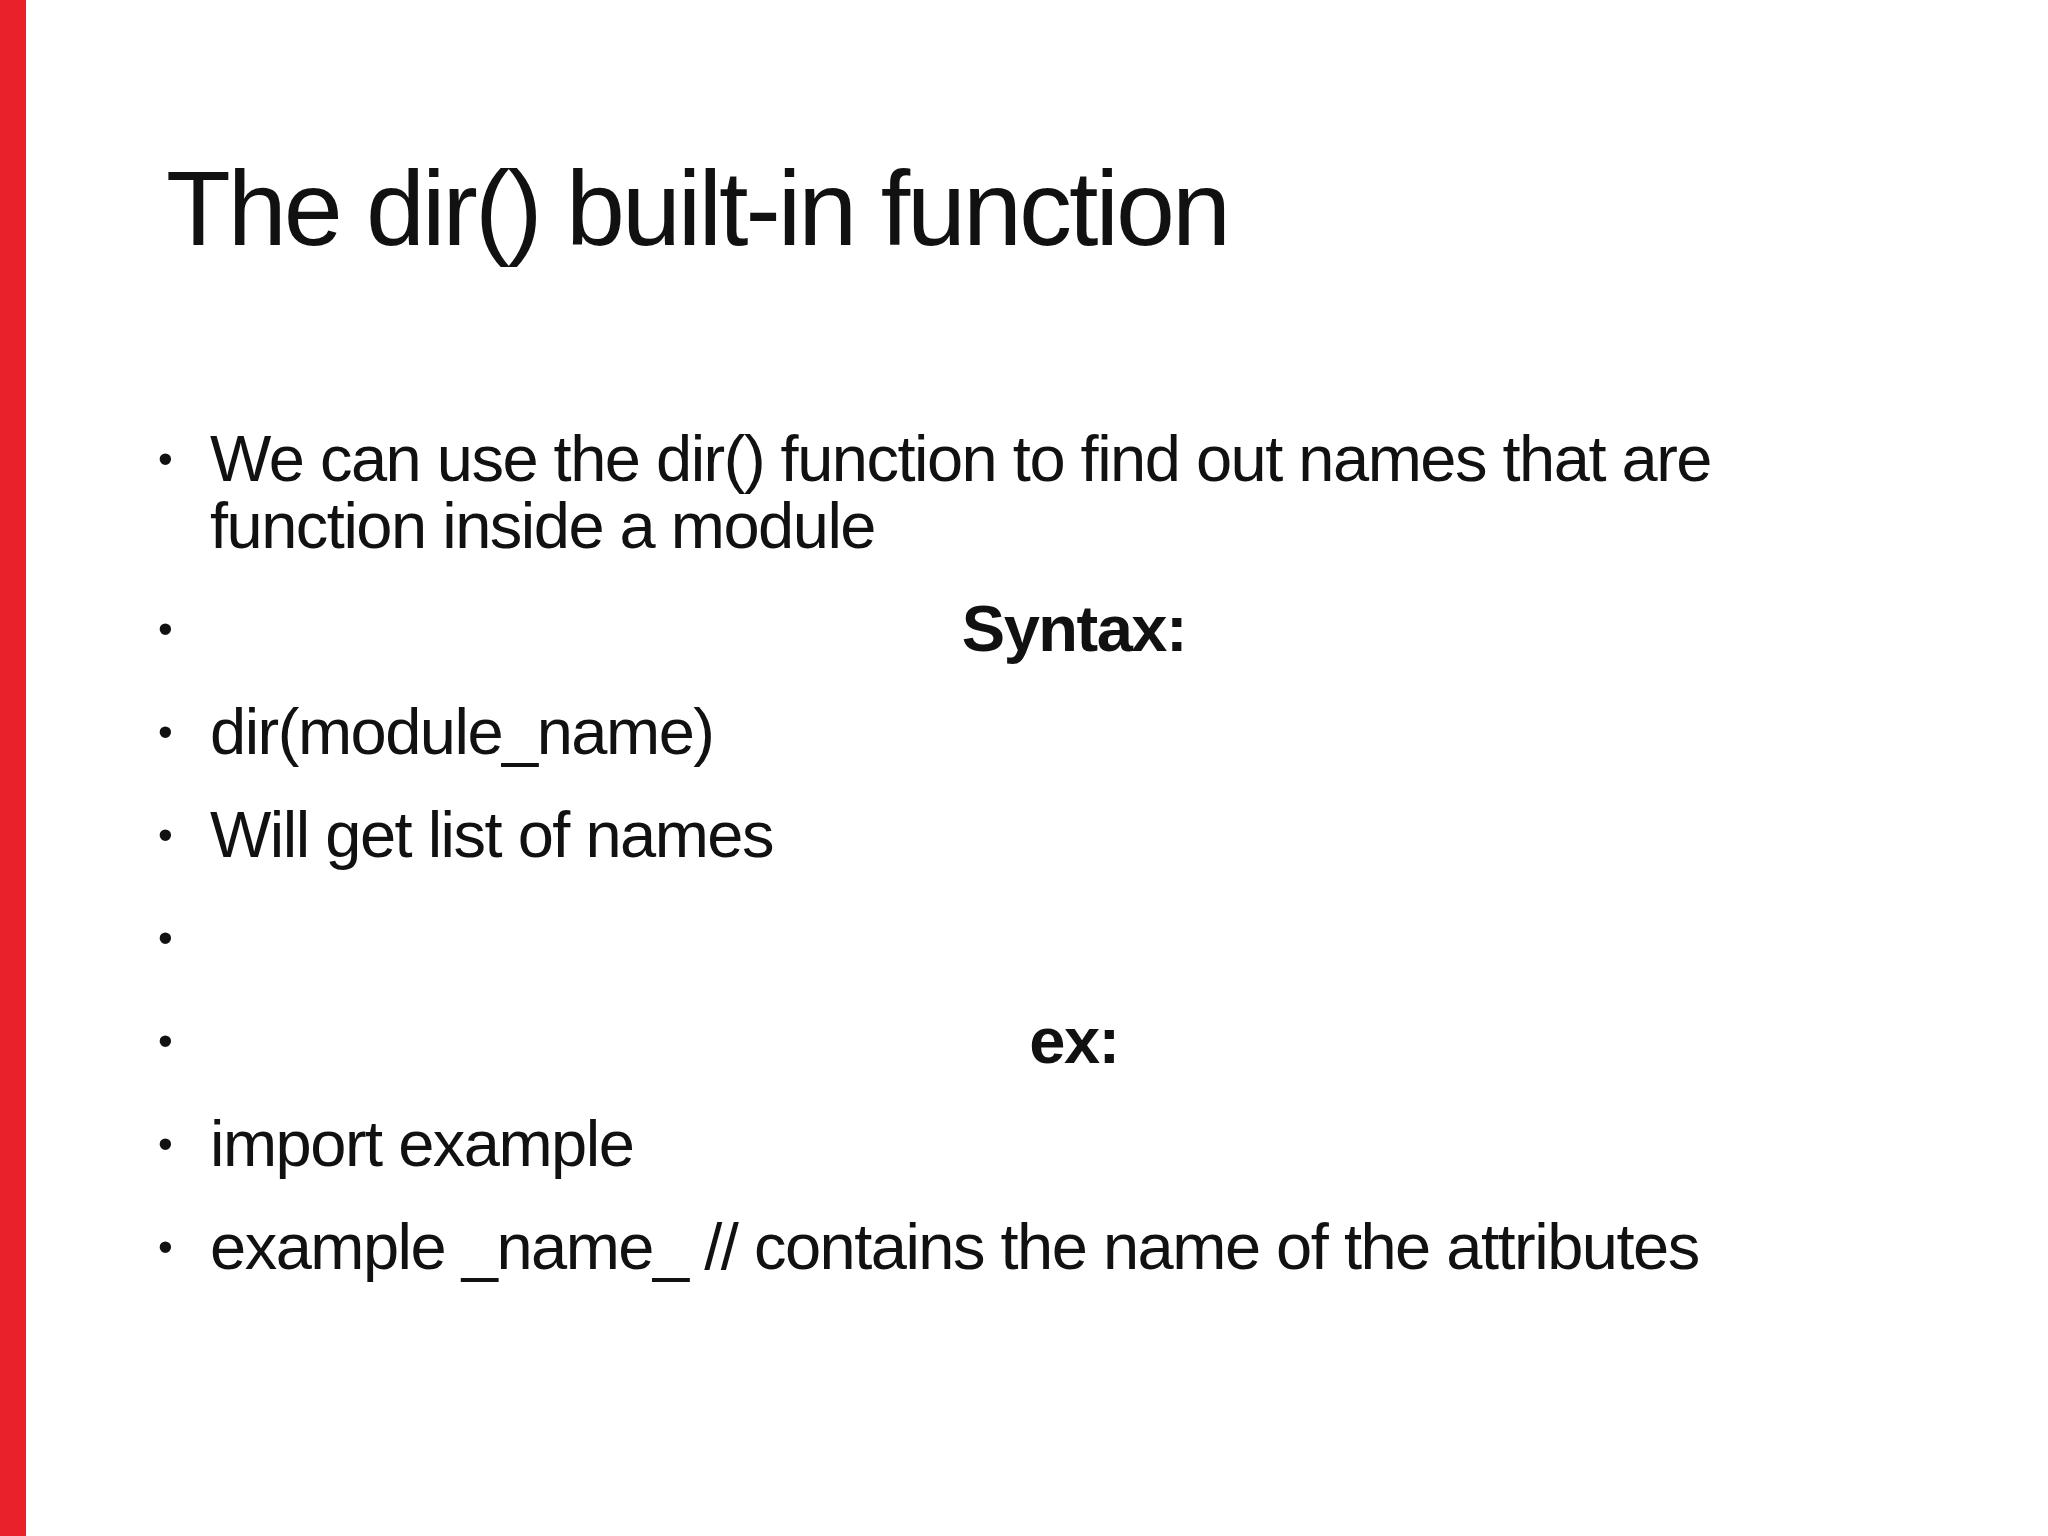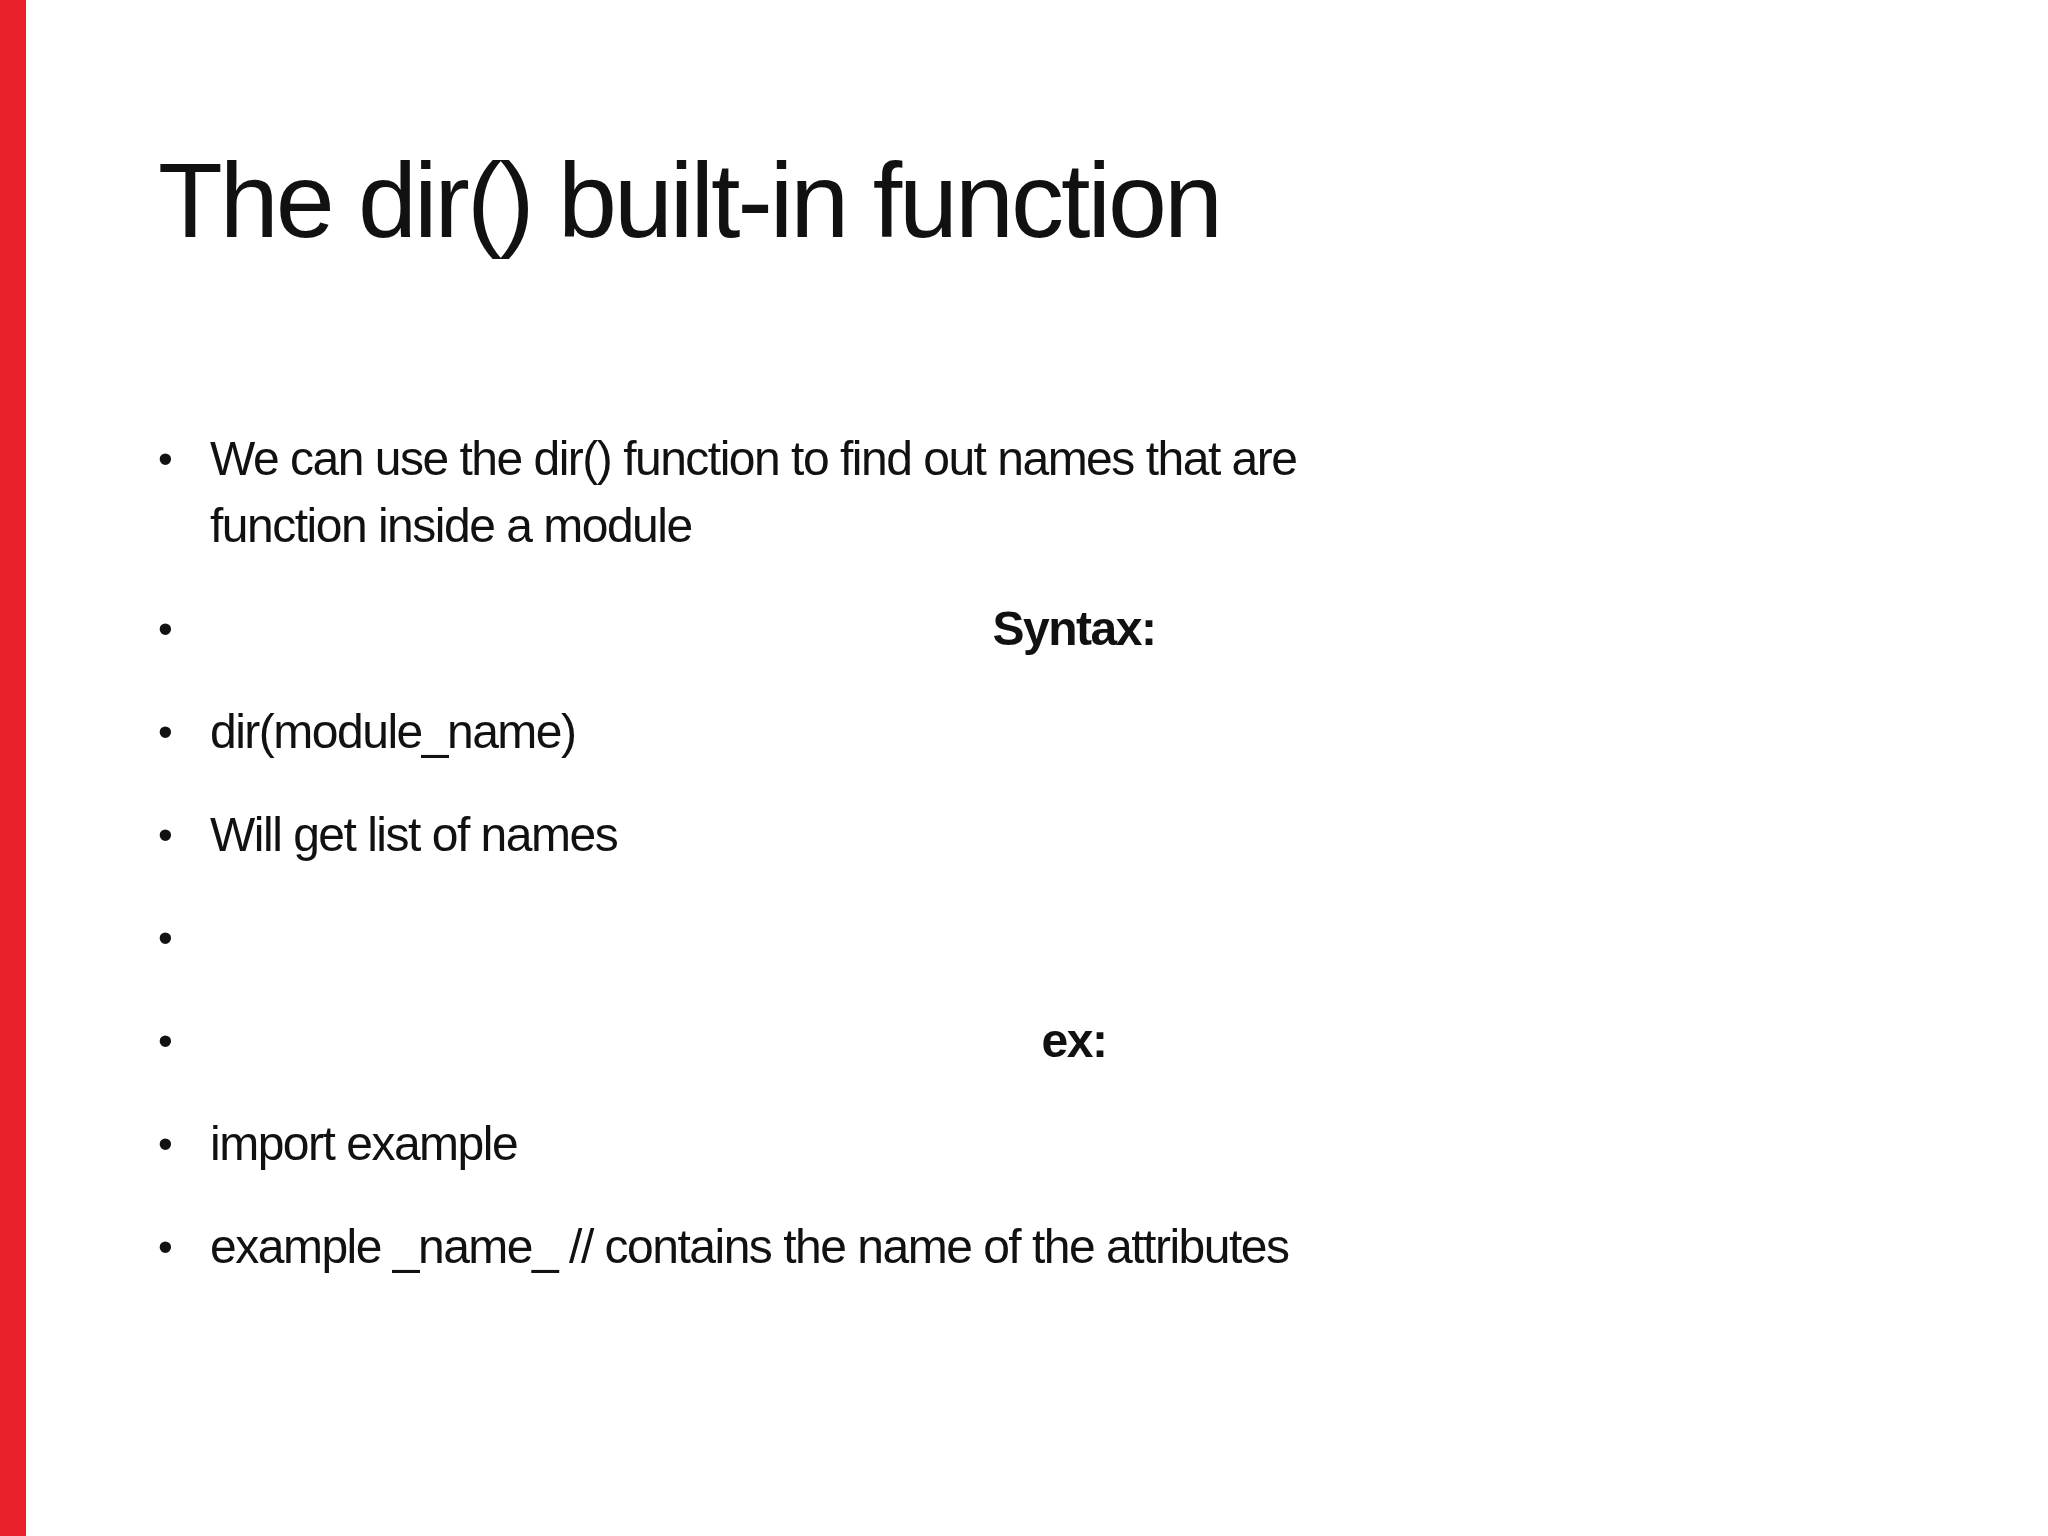--- a/index.html
+++ b/index.html
@@ -20,21 +20,21 @@
     left: 0;
     top: 0;
     width: 26px;
     height: 1536px;
     background: #e8212b;
   }
   .slide-title {
     position: absolute;
     left: 158px;
     top: 140px;
-    margin: 0;
+    margin: 8px;
     font-size: 106px;
     font-weight: 400;
     letter-spacing: -3px;
     line-height: 1.15;
     white-space: nowrap;
     color: #111111;
   }
   .bullet-list {
     position: absolute;
     left: 158px;
@@ -51,21 +51,21 @@
   }
   .bullet-list li .marker {
     flex: 0 0 52px;
     width: 52px;
     font-size: 42px;
     line-height: 67px;
     color: #111111;
   }
   .bullet-list li .content {
     flex: 1 1 auto;
-    font-size: 48px;
+    font-size: 65px;
     letter-spacing: -1.5px;
     line-height: 67px;
   }
   .bullet-list li .content .line {
     white-space: nowrap;
   }
   .bullet-list li.bold .content {
     font-weight: 700;
     text-align: center;
   }

